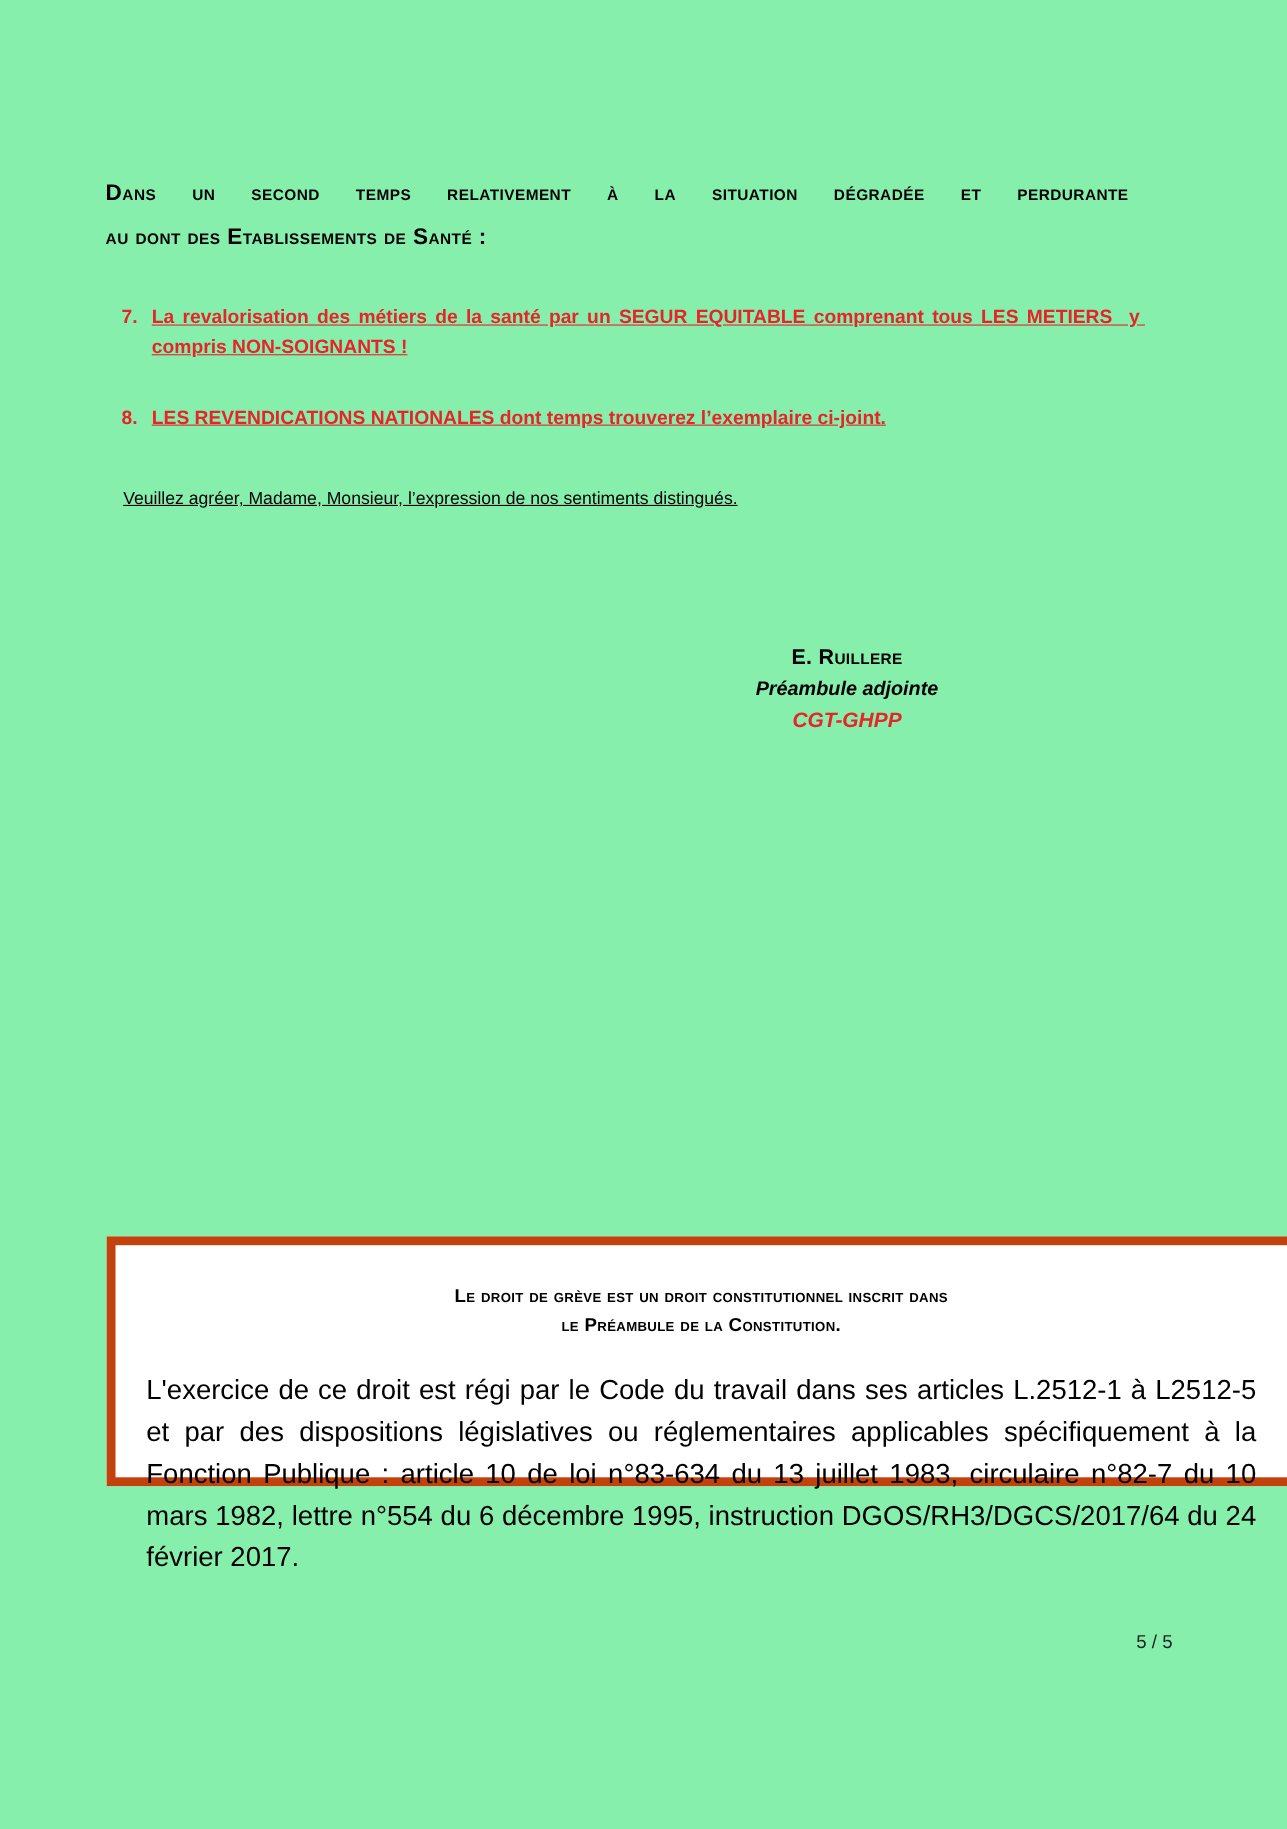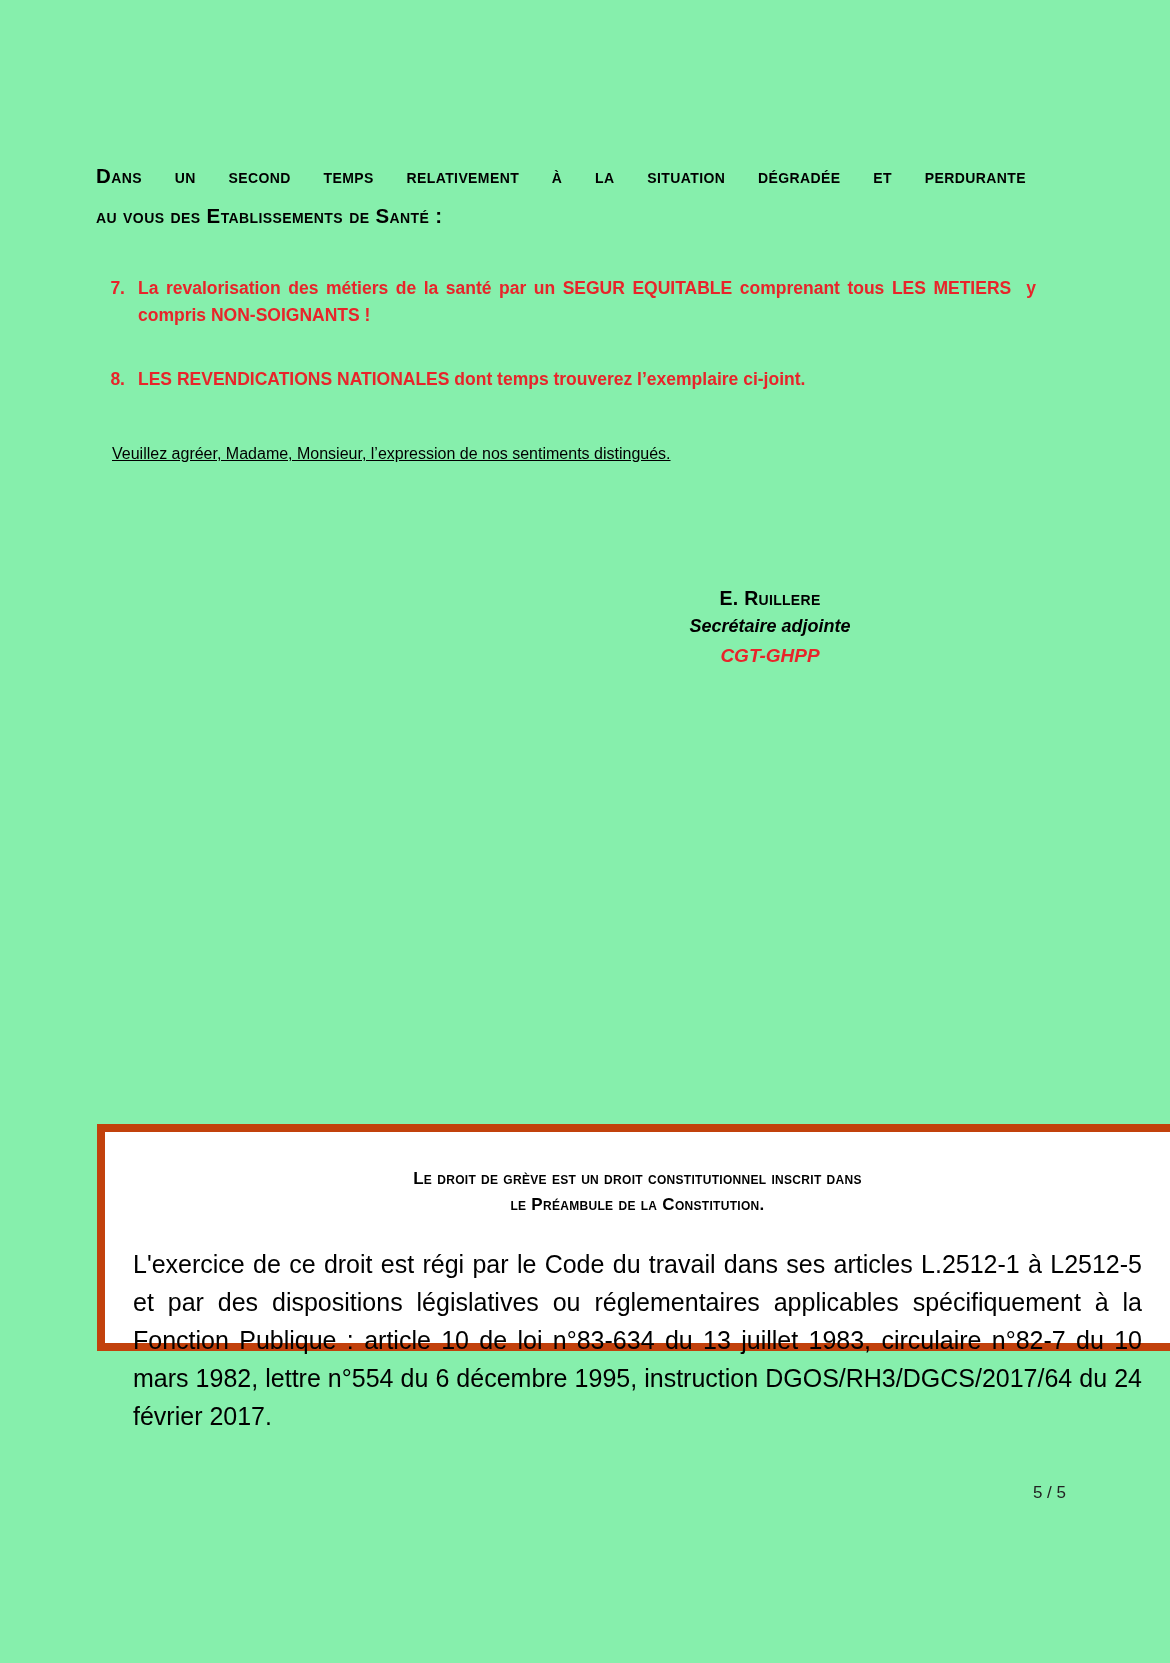--- a/index.html
+++ b/index.html
@@ -64,20 +64,21 @@
     flex: 0 0 42px;
     text-align: right;
     padding-right: 13px;
     box-sizing: border-box;
   }
   .demand .body {
     flex: 1 1 auto;
     text-align: justify;
     text-align-last: left;
     white-space: pre-wrap;
+    text-decoration: underline;
   }
   .demand-8 {
     margin-top: 38px;
   }
 
   
   .closing {
     position: absolute;
     left: 112px;
     top: 443px;
@@ -161,39 +162,39 @@
     color: #222222;
   }
 </style>
 </head>
 <body>
 
 <div class="page">
 
   <div class="doc-heading">
     <span class="ln ln-1">Dans un second temps relativement à la situation dégradée et perdurante</span>
-    <span class="ln ln-2">au vous des Etablissements de Santé :</span>
+    <span class="ln ln-2">au dont des Etablissements de Santé :</span>
   </div>
 
   <div class="demands">
     <div class="demand demand-7">
       <span class="num">7.</span>
       <span class="body">La revalorisation des métiers de la santé par un SEGUR EQUITABLE comprenant tous LES METIERS  y compris NON-SOIGNANTS !</span>
     </div>
     <div class="demand demand-8">
       <span class="num">8.</span>
       <span class="body">LES REVENDICATIONS NATIONALES dont temps trouverez l’exemplaire ci-joint.</span>
     </div>
   </div>
 
   <div class="closing">Veuillez agréer, Madame, Monsieur, l’expression de nos sentiments distingués.</div>
 
   <div class="signature">
     <div class="sig-name">E. Ruillere</div>
-    <div class="sig-role">Secrétaire adjointe</div>
+    <div class="sig-role">Préambule adjointe</div>
     <div class="sig-org">CGT-GHPP</div>
   </div>
 
   <div class="notice-box">
     <div class="notice-title">
       <span class="ln">Le droit de grève est un droit constitutionnel inscrit dans</span>
       <span class="ln">le Préambule de la Constitution.</span>
     </div>
     <div class="notice-body">L'exercice de ce droit est régi par le Code du travail dans ses articles L.2512-1 à L2512-5 et par des dispositions législatives ou réglementaires applicables spécifiquement à la Fonction Publique : article 10 de loi n°83-634 du 13 juillet 1983, circulaire n°82-7 du 10 mars 1982, lettre n°554 du 6 décembre 1995, instruction DGOS/RH3/DGCS/2017/64 du 24 février 2017.</div>
   </div>

